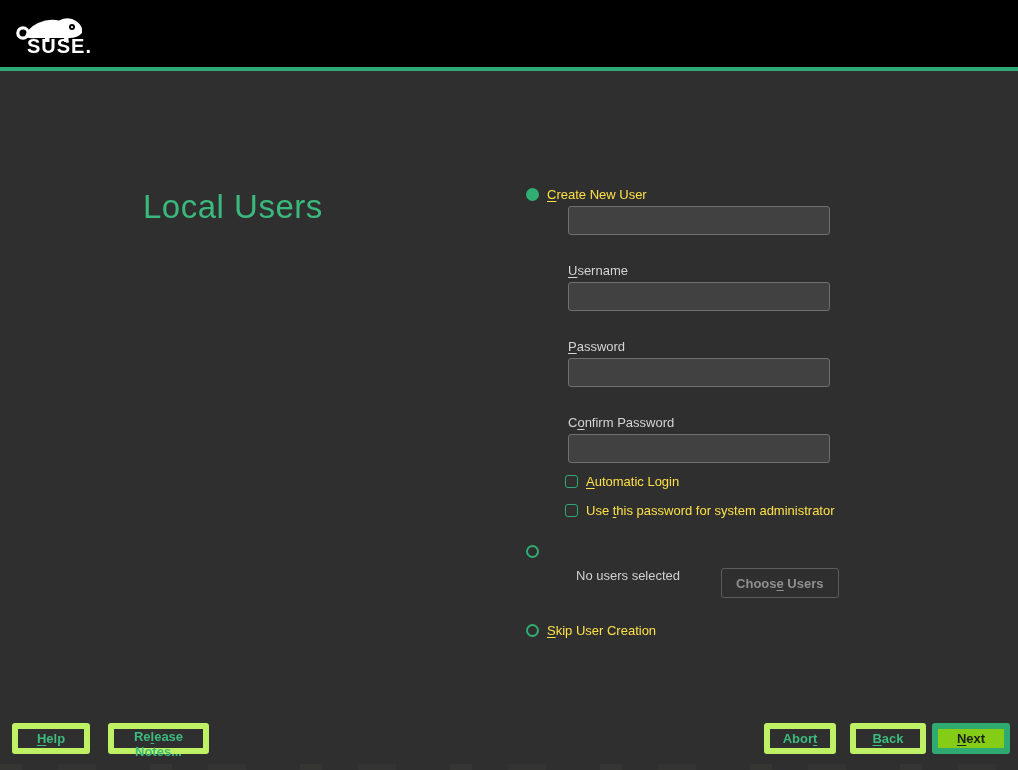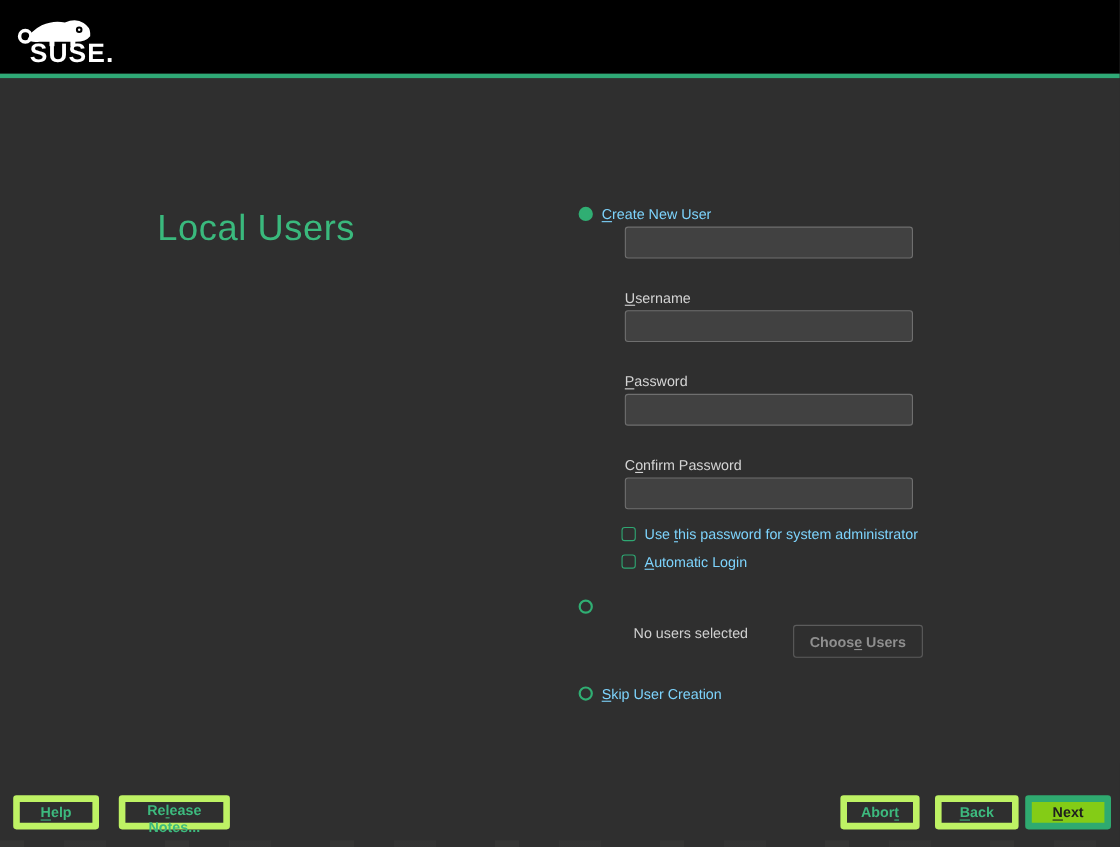--- a/index.html
+++ b/index.html
@@ -19,37 +19,37 @@
   }
   .accent-line {
     position: absolute; top: 67px; left: 0;
     width: 1018px; height: 4px;
     background: #2fa976;
   }
   .logo { position: absolute; left: 12px; top: 8px; width: 90px; height: 54px; }
   .logo svg { display: block; }
   .brand-word {
     position: absolute; left: 15px; top: 27px;
-    color: #fff; font-weight: bold; font-size: 24px; letter-spacing: 1px;
+    color: #fff; font-weight: bold; font-size: 20px; letter-spacing: 1px;
   }
   
   .page-title {
     position: absolute; left: 143px; top: 188px;
     font-size: 33px; font-weight: normal; letter-spacing: 0.5px;
     color: #3ab97d;
   }
   
   .form { position: absolute; left: 526px; top: 187px; width: 460px; font-size: 13px; }
   .radio-row { display: flex; align-items: center; gap: 8px; height: 15px; cursor: default; }
   .radio {
     width: 13px; height: 13px; border-radius: 50%;
     border: 2px solid #30ae73; background: transparent; flex: 0 0 13px;
   }
   .radio.selected { background: #30ae73; border-color: #30ae73; }
-  .rlabel { color: #7dd3fc; line-height: 15px; }
+  .rlabel { color: #fde047; line-height: 15px; }
   .mn { text-decoration: underline; text-underline-offset: 2px; }
 
   .fields { margin-left: 42px; }
   .flabel { display: block; margin-top: 28px; height: 15px; line-height: 15px; color: #d4d4d4; }
   .fields .flabel:first-child { margin-top: 14px; }
   input.text {
     display: block; margin-top: 4px;
     width: 262px; height: 29px;
     background: #414141; border: 1px solid #6f6f6f; border-radius: 3px;
     color: #e0e0e0; font-family: "Liberation Sans", sans-serif; font-size: 13px;
@@ -128,27 +128,27 @@
   <div class="fields">
     <input class="text" type="text" value="" style="">
     <label class="flabel"><span class="mn">U</span>sername</label>
     <input class="text" type="text" value="" style="">
     <label class="flabel"><span class="mn">P</span>assword</label>
     <input class="text" type="password" value="" style="">
     <label class="flabel">C<span class="mn">o</span>nfirm Password</label>
     <input class="text" type="password" value="" style="">
   </div>
 
+  <div class="check-row second">
+    <span class="checkbox"></span>
+    <span class="rlabel"><span class="mn">A</span>utomatic Login</span>
+  </div>
   <div class="check-row first">
     <span class="checkbox"></span>
     <span class="rlabel">Use <span class="mn">t</span>his password for system administrator</span>
-  </div>
-  <div class="check-row second">
-    <span class="checkbox"></span>
-    <span class="rlabel"><span class="mn">A</span>utomatic Login</span>
   </div>
 
   <div class="radio-row radio-import">
     <span class="radio"></span>
   </div>
 
   <div class="users-row">
     <span class="status-text">No users selected</span>
     <button class="btn-disabled" disabled="">Choos<span class="mn">e</span> Users</button>
   </div>

